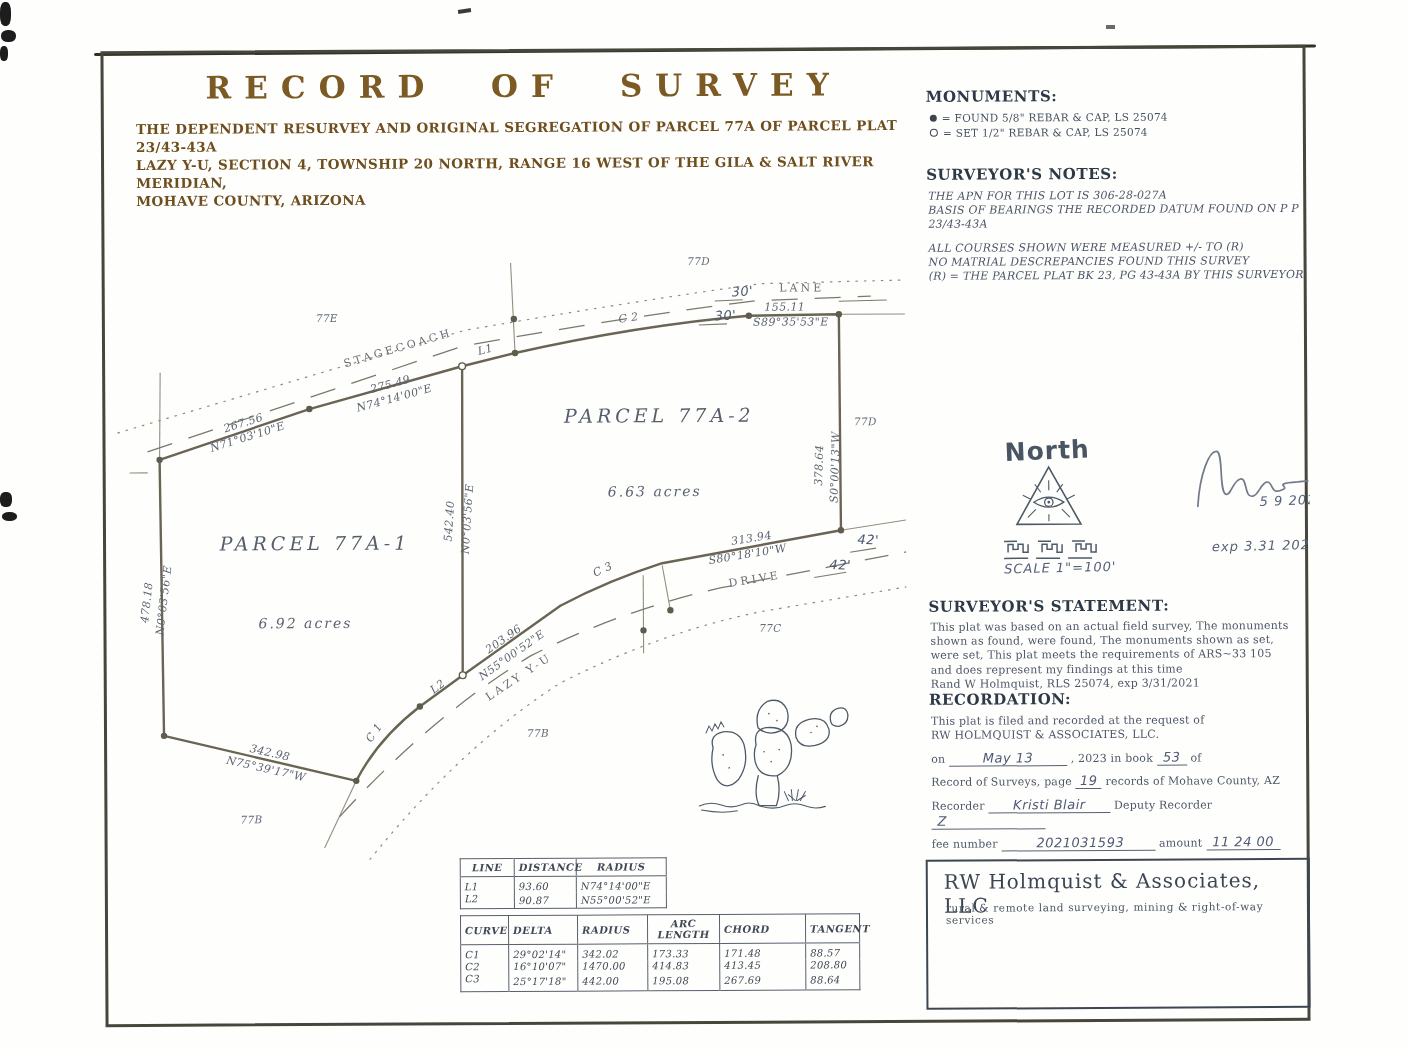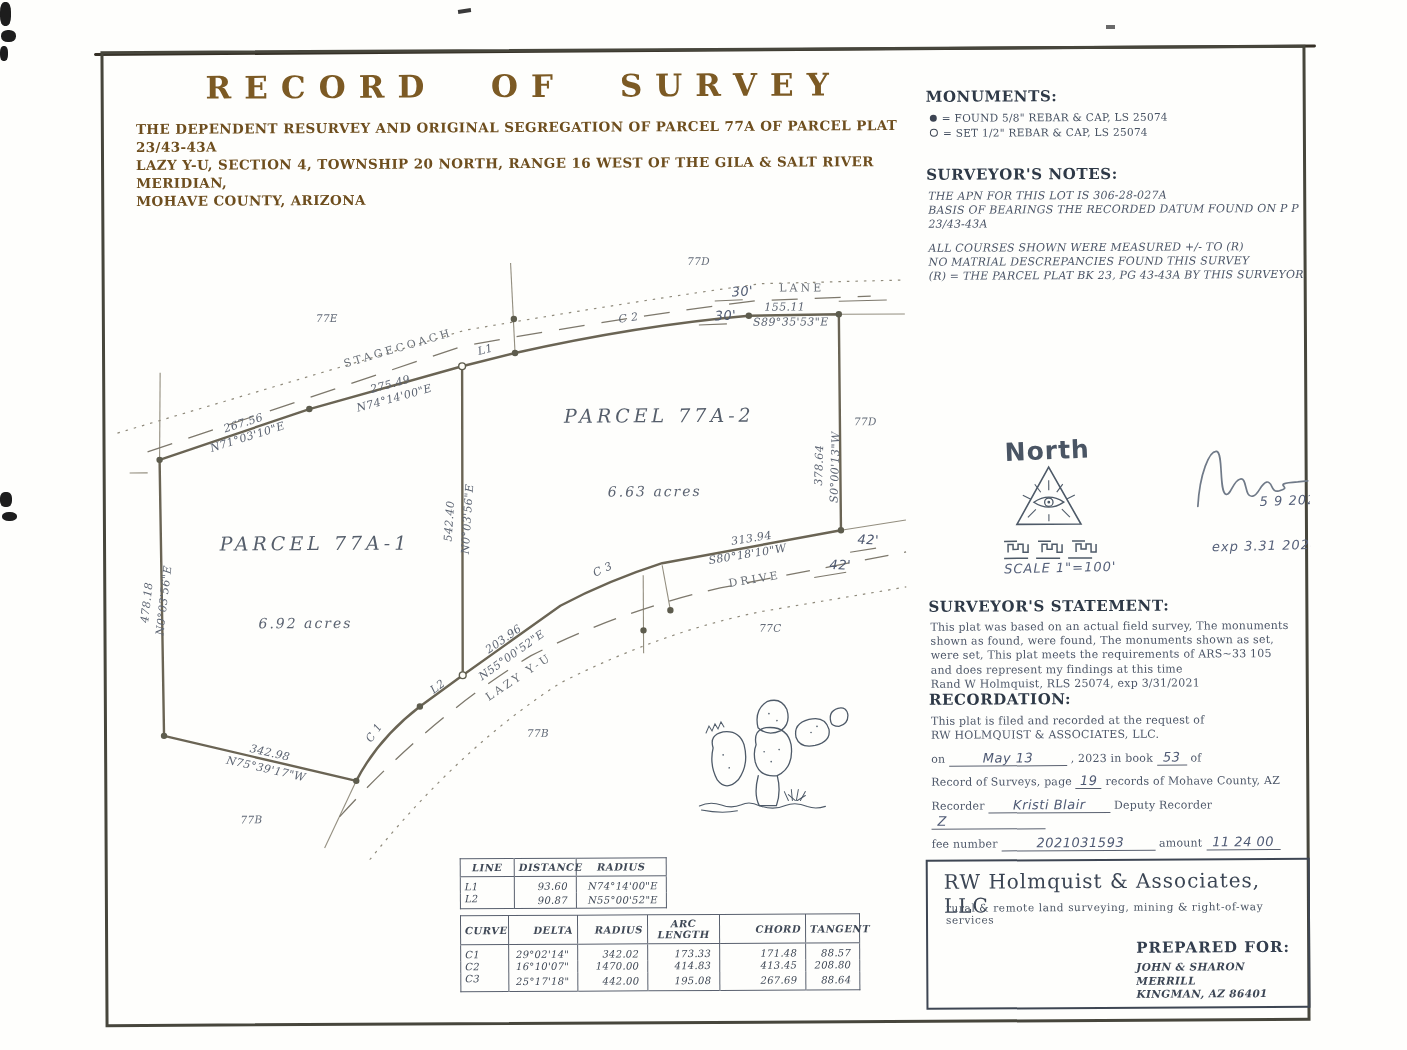--- a/index.html
+++ b/index.html
@@ -26,21 +26,21 @@
   .doto{display:inline-block;width:6px;height:6px;border-radius:50%;border:1.3px solid #3c4452;
       background:transparent;margin-right:5px;}
   
   table.plat{position:absolute;border-collapse:collapse;border:1.3px solid #59606e;background:transparent;
       table-layout:fixed;}
   table.plat th{font:italic 700 10px "DejaVu Serif",serif;color:#3f4856;border-left:1.2px solid #59606e;
       border-bottom:1.2px solid #59606e;padding:3px 4px;letter-spacing:.5px;}
   table.plat td{font:italic 10px "DejaVu Serif",serif;color:#3f4856;border-left:1.2px solid #59606e;
       padding:0px 8px 1px 4px;letter-spacing:.3px;}
   table.plat th:first-child,table.plat td:first-child{border-left:none;}
-  td.num,th.num{text-align:right;}
+  td.num,th.num{text-align:left;}
   tr.first td{padding-top:4px;}
   
   .firmbox{position:absolute;left:818px;top:810px;width:380px;height:146px;border:2.6px solid #3e4653;}
   
   .mlbl{font:italic 11px "DejaVu Serif",serif;fill:#5c6472;letter-spacing:.4px;}
   .msm{font:italic 10.5px "DejaVu Serif",serif;fill:#636b78;letter-spacing:.3px;}
   .mroad{font:11px "DejaVu Serif",serif;fill:#6a7078;letter-spacing:3px;}
   .mparcel{font:italic 19px "DejaVu Serif",serif;fill:#555e6b;letter-spacing:4px;}
   .macres{font:italic 14px "DejaVu Serif",serif;fill:#5c6472;letter-spacing:2px;}
   .mhw{font:italic 13px "DejaVu Sans",sans-serif;fill:#4d5870;letter-spacing:.5px;}
@@ -157,25 +157,20 @@
   <div class="txt" style="left:824px;top:786px;width:380px;">
     <span>fee number</span>
     <span class="ul hw" style="width:150px;text-align:center;padding-left:4px;">2021031593</span>
     <span>amount</span>
     <span class="ul hw" style="width:74px;">11 24 00</span>
   </div>
 
   <div class="firmbox">
     <div style="position:absolute;left:16px;top:8px;font:20px 'DejaVu Serif',serif;color:#3b4554;letter-spacing:1px;">RW Holmquist &amp; Associates, LLC</div>
     <div style="position:absolute;left:18px;top:40px;font:10.5px 'DejaVu Serif',serif;color:#4a5463;letter-spacing:.6px;">rural &amp; remote land surveying, mining &amp; right-of-way services</div>
-    <div style="position:absolute;left:208px;top:78px;">
-      <div style="font:700 15px 'DejaVu Serif',serif;color:#333e4e;letter-spacing:1px;">PREPARED FOR:</div>
-      <div style="font:italic 700 10.5px 'DejaVu Serif',serif;color:#3b4554;line-height:14px;margin-top:3px;letter-spacing:.4px;">JOHN &amp; SHARON MERRILL</div>
-      <div style="font:italic 700 10.5px 'DejaVu Serif',serif;color:#3b4554;letter-spacing:.4px;">KINGMAN, AZ 86401</div>
-    </div>
   </div>
 
   <table class="plat" style="left:352px;top:806px;width:206px;">
     <colgroup>
         <col style="width:54px">
         <col style="width:62px">
         <col style="width:90px">
       </colgroup>
     <tbody>
         <tr>

